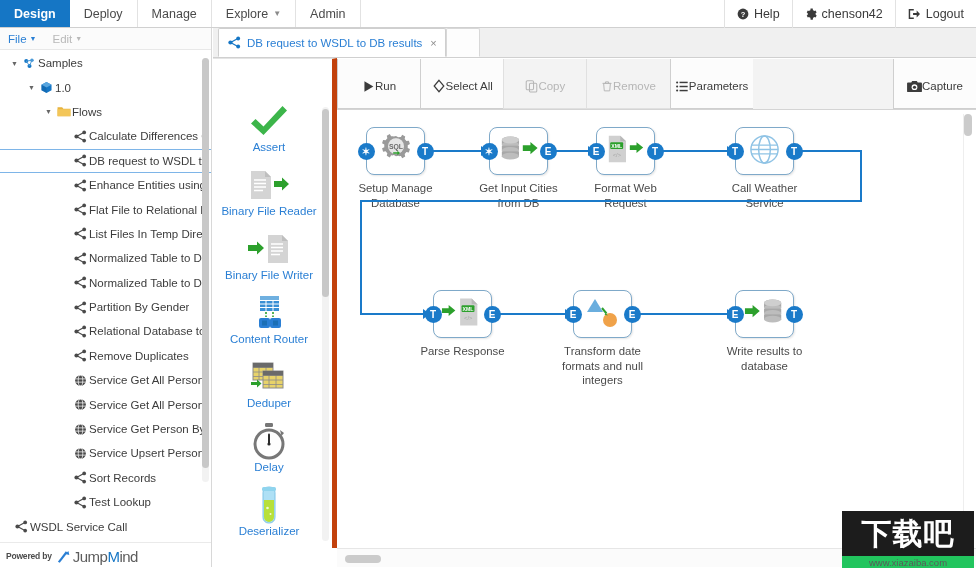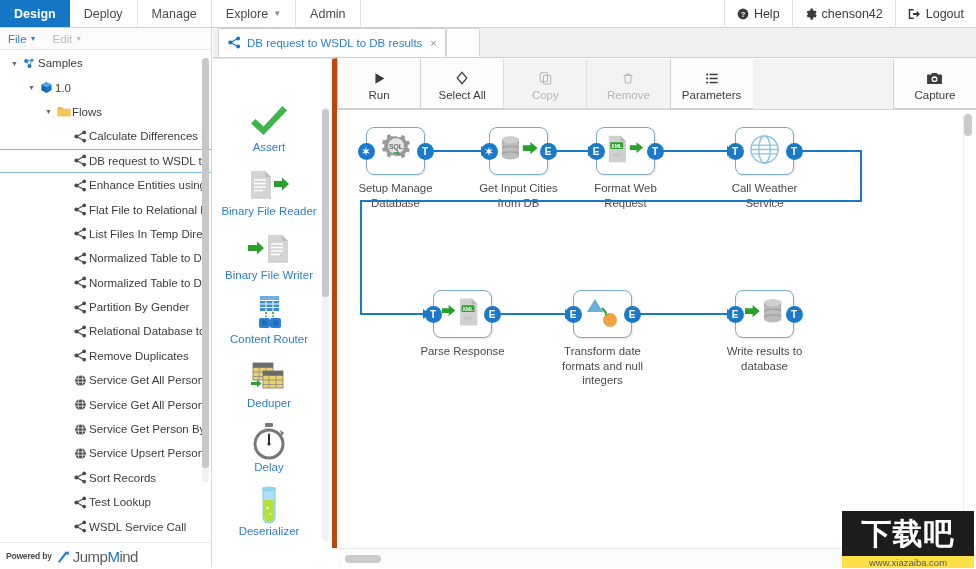--- a/index.html
+++ b/index.html
@@ -126,21 +126,21 @@
     border-bottom: 1px solid #fdfdfd; margin-left: 0px; border-radius: 2px 2px 0 0;
   }
 
   
   #toolbar {
     position: absolute; left: 337px; top: 59px; width: 639px; height: 51px;
     background: #f3f3f3; border-bottom: 1px solid #d4d4d4; display: flex; align-items: flex-start;
   }
   .tbtn {
     width: 91px; height: 50px; background: #fcfcfc; border: 1px solid #cfcfcf;
-    border-top: none; display: flex; flex-direction: column; align-items: center;
+    border-top: none; display: flex; flex-direction: row; align-items: center;
     justify-content: center; cursor: pointer; margin-right: -1px;
   }
   .tbtn .tbicon { height: 19px; display: flex; align-items: flex-end; justify-content: center; font-size: 15px; color: #3c3c3c; }
   .tbtn .tblabel { font-size: 11.5px; color: #3c3c3c; margin-top: 4px; }
   .tbtn.disabled { cursor: default; background: #f3f3f3; border-color: #e0e0e0; }
   .tbtn.disabled .tbicon, .tbtn.disabled .tblabel { color: #b6b6b6; }
   .tbspacer { width: 152px; height: 50px; background: #f3f3f3; }
 
   
   #canvaswrap {
@@ -201,21 +201,21 @@
   #wm-box {
     position: absolute; left: 0; top: 0; width: 132px; height: 47px;
     background: #1c1c1c; display: flex; align-items: center; justify-content: center;
   }
   #wm-box .wm-cn {
     font-family: "DejaVu Sans", sans-serif; color: #ffffff;
     font-size: 30px; font-weight: bold; letter-spacing: 1px;
   }
   #wm-url {
     position: absolute; left: 0; top: 45px; width: 132px; text-align: center;
-    font-size: 9.5px; color: #5a5a5a; background: #fde047; padding-top: 1px;
+    font-size: 9.5px; color: #5a5a5a; background: #22c55e; padding-top: 1px;
   }
   #bottomstrip {
     position: absolute; left: 0; bottom: 0; width: 976px; height: 2px; background: #ffffff;
   }
 </style>
 </head>
 <body>
 
 <div id="topnav">
   <div id="nav-left">
@@ -499,21 +499,21 @@
         <span class="ti">
           <svg width="13" height="13" viewBox="0 0 16 16">
             <circle cx="12.5" cy="3" r="2.3" fill="#4a4a4a"></circle>
             <circle cx="12.5" cy="13" r="2.3" fill="#4a4a4a"></circle>
             <circle cx="3" cy="8" r="2.5" fill="#4a4a4a"></circle>
             <path stroke="#4a4a4a" stroke-width="1.4" fill="none" d="M4.8 7L11 3.7M4.8 9L11 12.3"></path>
           </svg>
         </span>
         <span class="tl">Test Lookup</span>
       </div>
-      <div class="trow" style="padding-left: 59px;">
+      <div class="trow" style="">
         <span class="tw"></span>
         <span class="ti">
           <svg width="13" height="13" viewBox="0 0 16 16">
             <circle cx="12.5" cy="3" r="2.3" fill="#4a4a4a"></circle>
             <circle cx="12.5" cy="13" r="2.3" fill="#4a4a4a"></circle>
             <circle cx="3" cy="8" r="2.5" fill="#4a4a4a"></circle>
             <path stroke="#4a4a4a" stroke-width="1.4" fill="none" d="M4.8 7L11 3.7M4.8 9L11 12.3"></path>
           </svg>
         </span>
         <span class="tl">WSDL Service Call</span>

